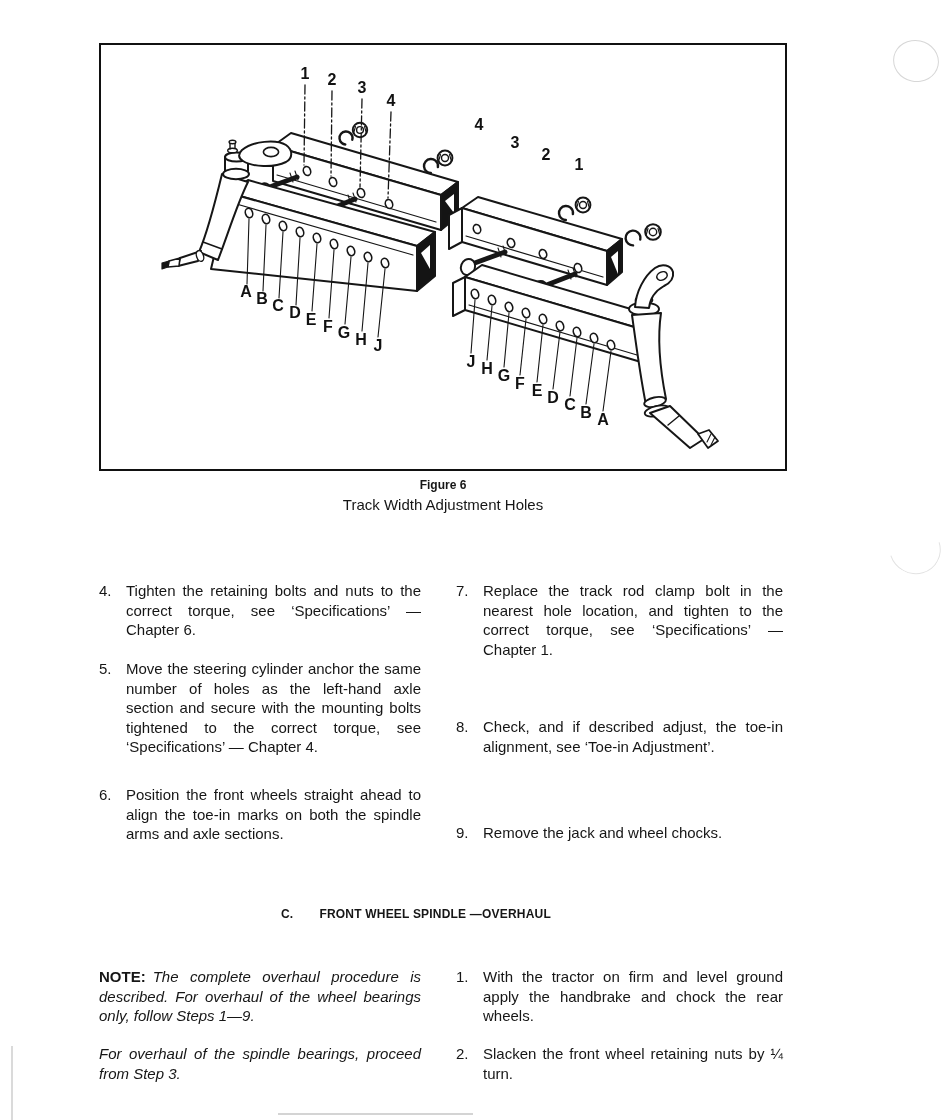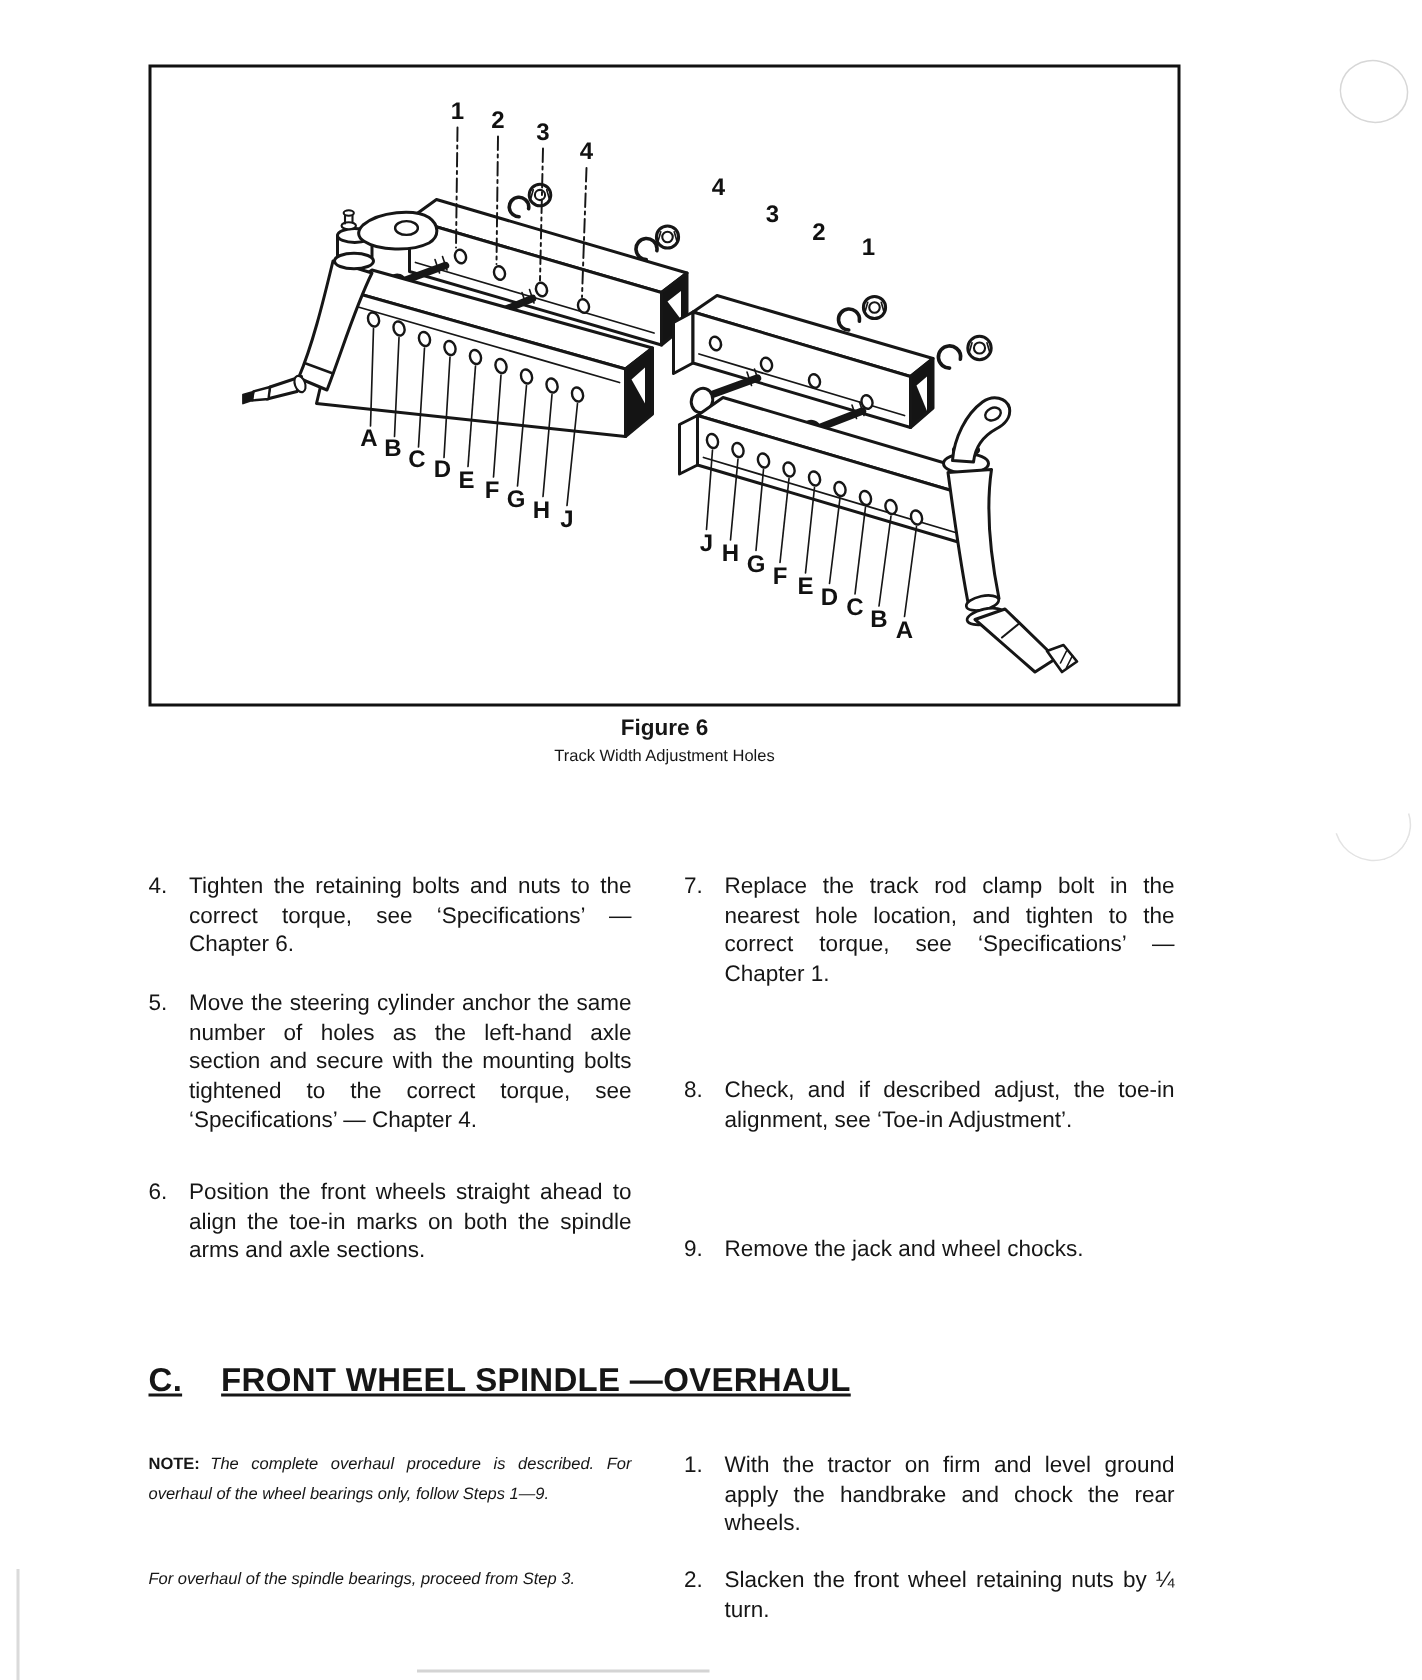--- a/index.html
+++ b/index.html
@@ -10,29 +10,29 @@
   }
   .figure-box {
     position:absolute; left:99px; top:43px; width:688px; height:428px;
     border:2px solid #111; background:#fff;
   }
   .figure-box svg { display:block; }
   svg text.lbl {
     font-family:"Liberation Sans", sans-serif; font-weight:bold; font-size:16px; fill:#111;
   }
   .fig-caption { position:absolute; left:99px; top:476px; width:688px; text-align:center; line-height:19px; }
-  .fig-caption .t { font-weight:bold; font-size:15px; }
-  .fig-caption .s { font-size:11px; }
+  .fig-caption .t { font-weight:bold; font-size:12px; }
+  .fig-caption .s { font-size:15px; }
   .step { position:absolute; font-size:15px; line-height:19.5px; text-align:justify; }
   .step .num { position:absolute; left:0; top:0; }
   .step .txt { padding-left:27px; }
-  .heading { position:absolute; left:99px; top:907px; width:634px; text-align:left;
-             font-weight:bold; font-size:22px; letter-spacing:0.2px;text-decoration:underline; }
+  .heading { position:absolute; left:99px; top:907px; width:634px; text-align:center;
+             font-weight:bold; font-size:12px; letter-spacing:0.2px; }
   .heading .hletter { margin-right:26px; }
-  .note-block { position:absolute; font-size:11px; line-height:19.5px; text-align:justify; }
+  .note-block { position:absolute; font-size:15px; line-height:19.5px; text-align:justify; }
   .note-label { font-weight:bold; margin-right:7px; }
   .it { font-style:italic; }
   .artifact-circle { position:absolute; border-radius:50%; }
   .ac1 { left:893px; top:40px; width:46px; height:42px; border:1.5px solid #d7d7d7;
          border-bottom-left-color:transparent; transform:rotate(12deg); }
   .ac2 { left:889px; top:524px; width:52px; height:50px; border:1.5px solid #e3e3e3;
          border-top-color:transparent; border-left-color:transparent; transform:rotate(28deg); }
   .edge-line-left { position:absolute; left:11px; top:1046px; width:2px; height:74px; background:#dadada; }
   .edge-line-bottom { position:absolute; left:278px; top:1113px; width:195px; height:2px; background:#d4d4d4; }
 </style>

